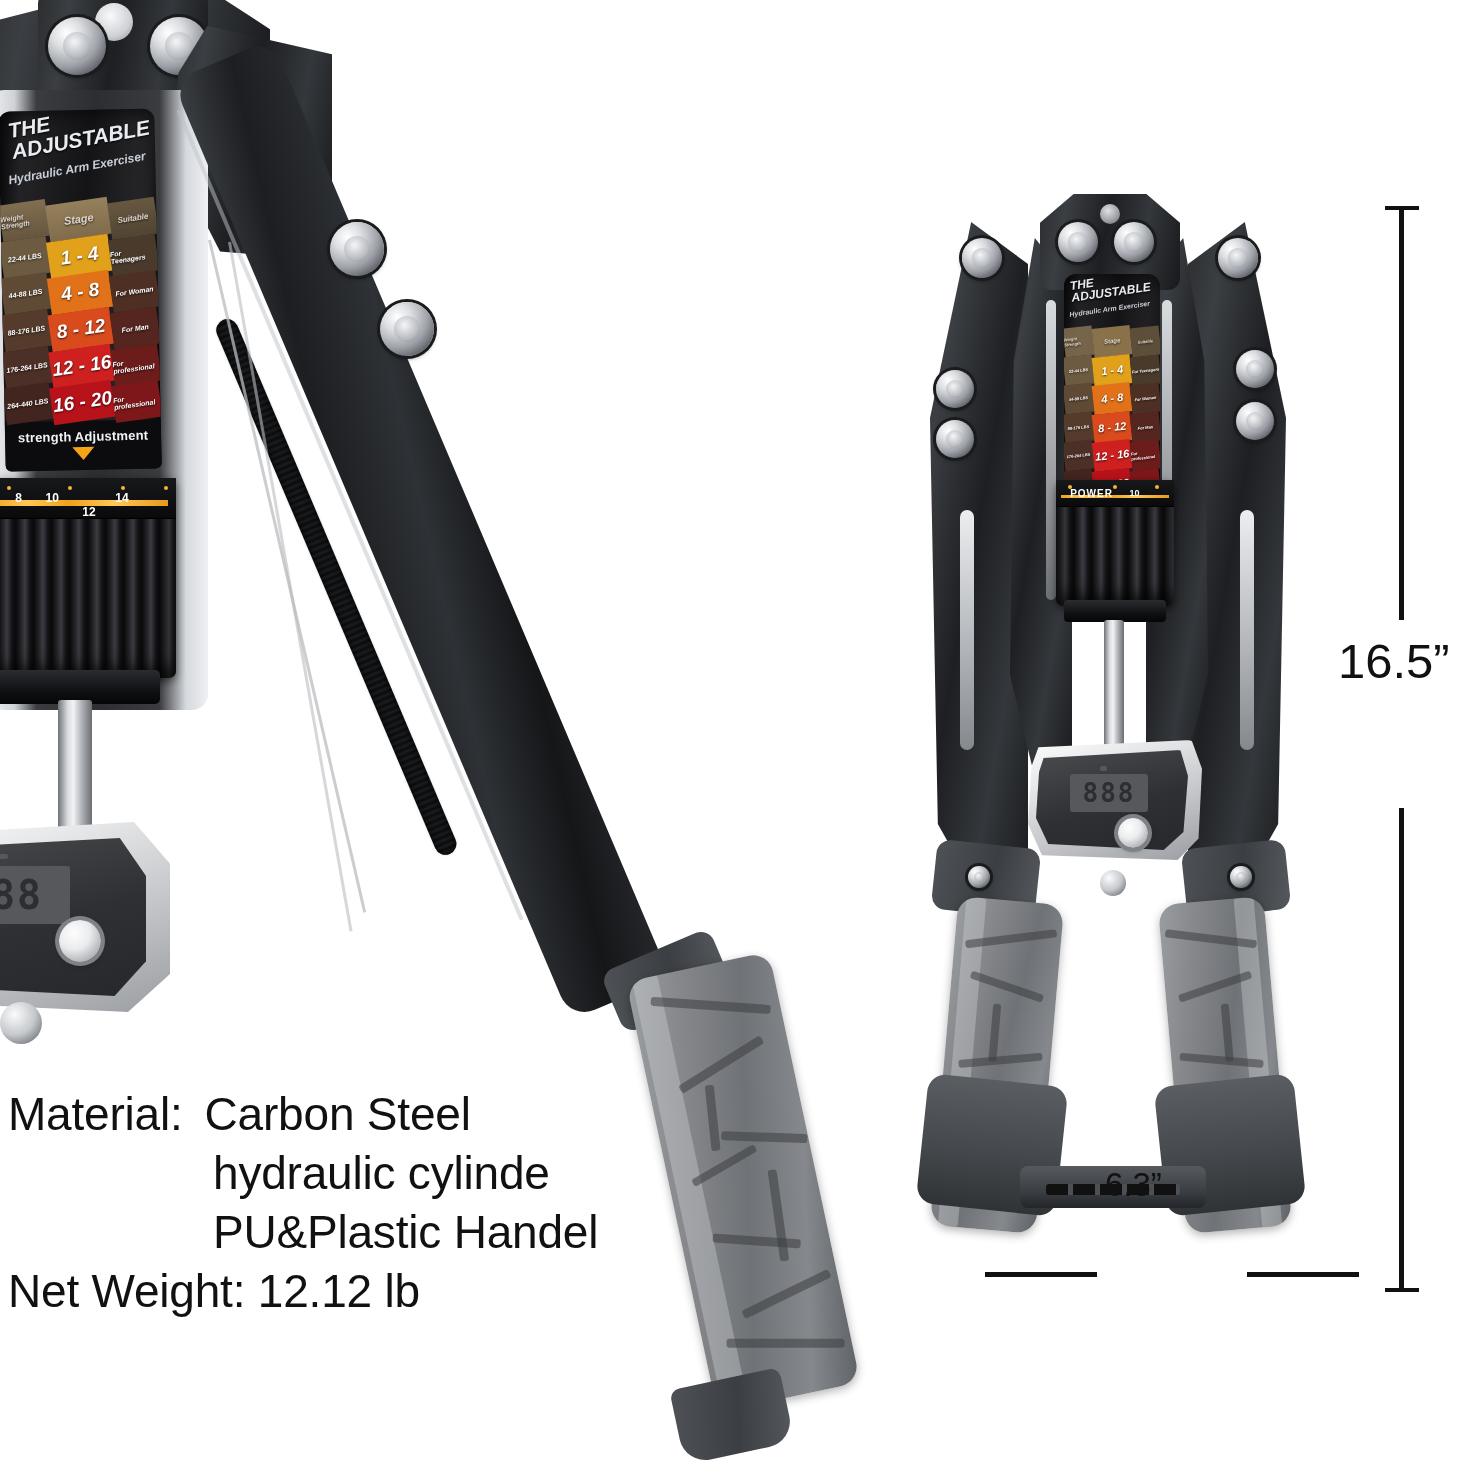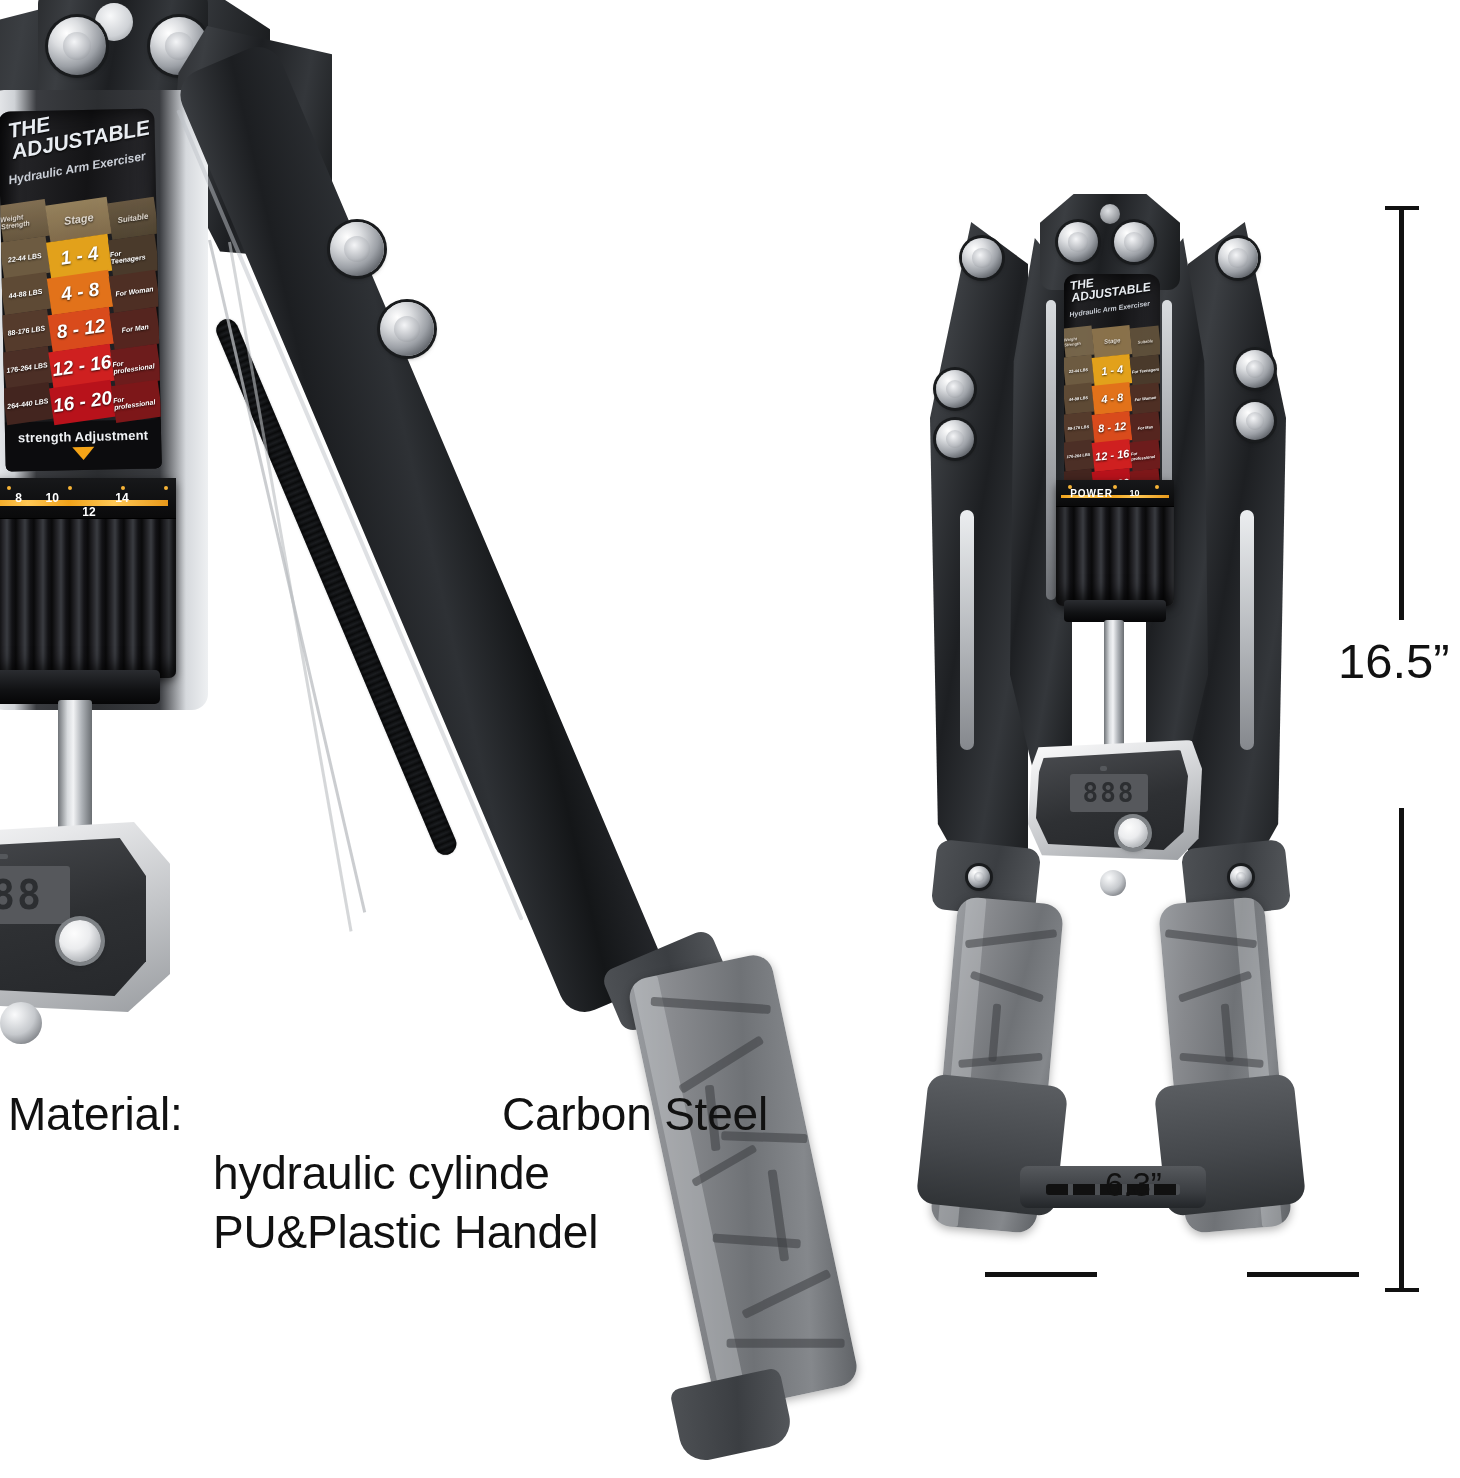--- a/index.html
+++ b/index.html
@@ -1,21 +1,21 @@
 <!DOCTYPE html>
 <html><head>
 <meta charset="utf-8">
 <style>
   html,body{margin:0;padding:0;background:#fff;}
   body{width:1460px;height:1478px;position:relative;overflow:hidden;
        font-family:"Liberation Sans",sans-serif;color:#111;}
 
   
   .spec{position:absolute;left:8px;top:1085px;width:760px;z-index:40;}
-  .spec-line{font-size:46px;line-height:1.28;white-space:nowrap;letter-spacing:-.2px;justify-content:space-between;}
+  .spec-line{font-size:46px;line-height:1.28;white-space:nowrap;letter-spacing:-.2px;}
   .spec-indent{padding-left:205px;}
   .spec-row{display:flex;}
   .spec-label{padding-right:22px;}
 
   
   .dim-v-line{position:absolute;background:#111;width:5px;}
   .dim-v-top{left:1399px;top:208px;height:412px;}
   .dim-v-bot{left:1399px;top:808px;height:482px;}
   .dim-v-cap{position:absolute;background:#111;height:4px;width:34px;left:1385px;}
   .dim-label-165{position:absolute;left:1338px;top:633px;font-size:49px;white-space:nowrap;}
@@ -404,13 +404,14 @@
 <div class="dim-label-63">6.3”</div>
 <div class="dim-h-right"></div>
 
 <div class="spec">
   <div class="spec-row spec-line">
     <span class="spec-label">Material:</span>
     <span>Carbon Steel</span>
   </div>
   <div class="spec-line spec-indent">hydraulic cylinde</div>
   <div class="spec-line spec-indent">PU&amp;Plastic Handel</div>
+  <div class="spec-line">Net Weight: 12.12 lb</div>
 </div>
 
 </body></html>

